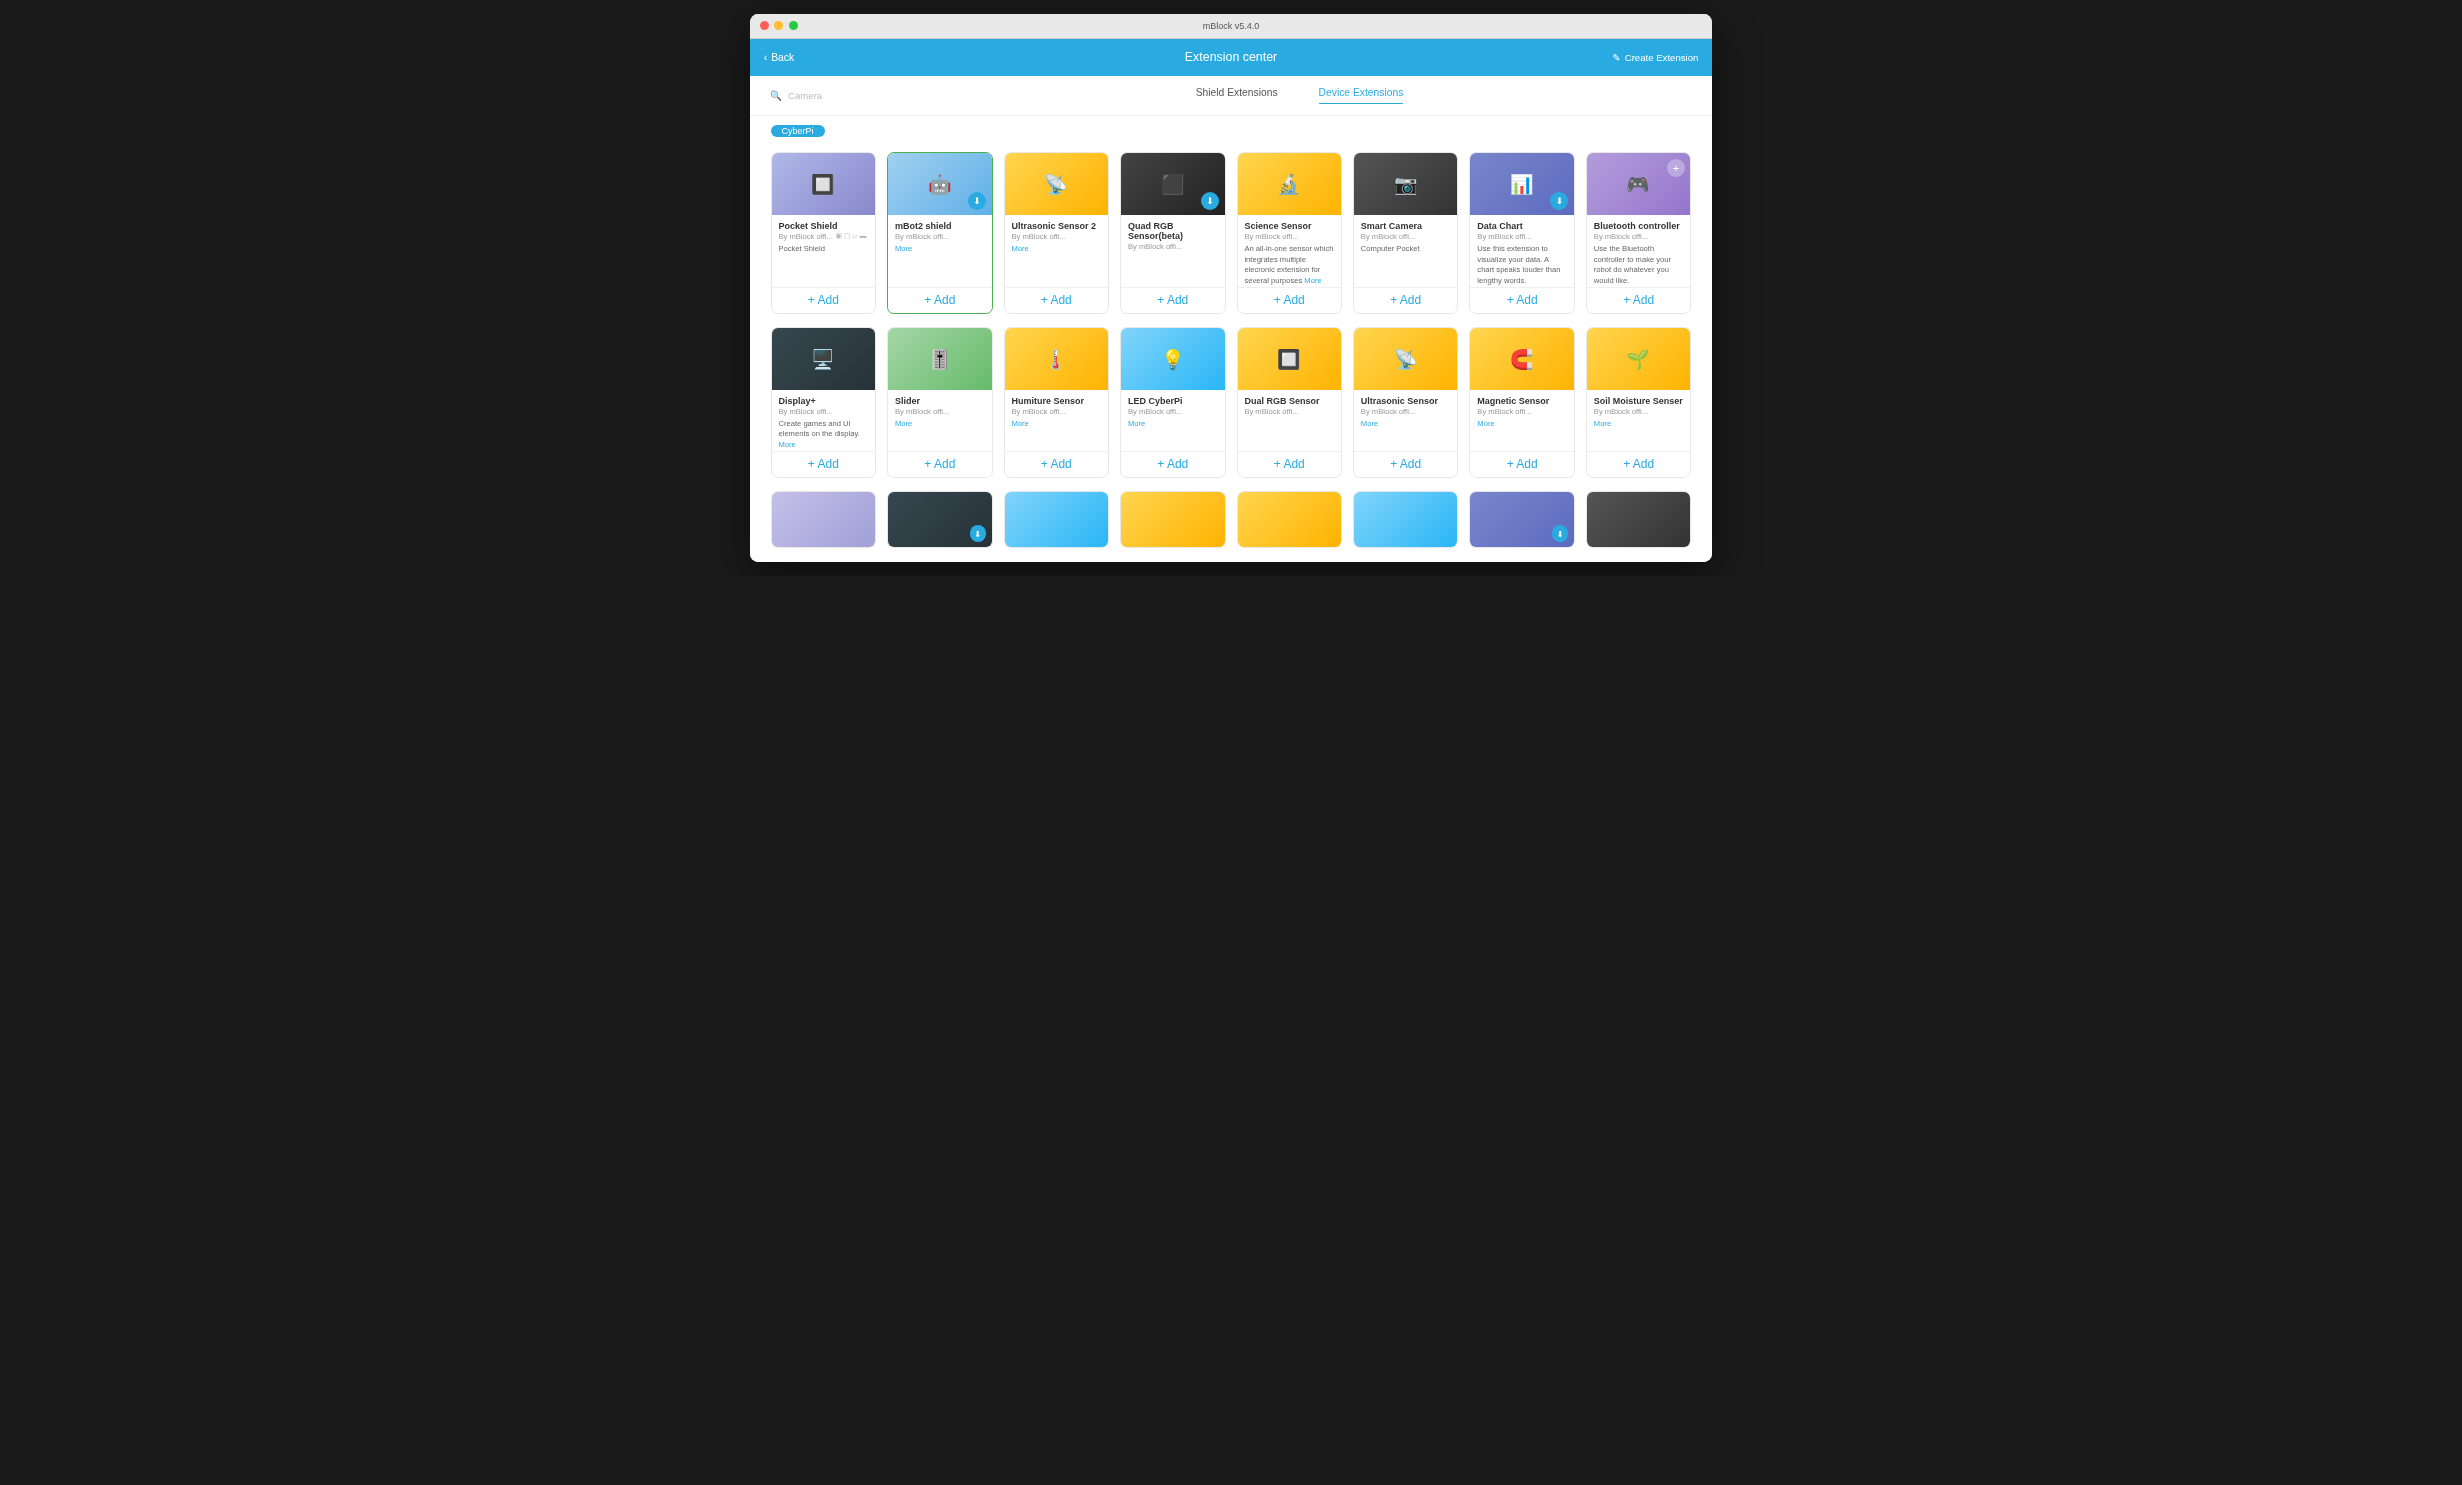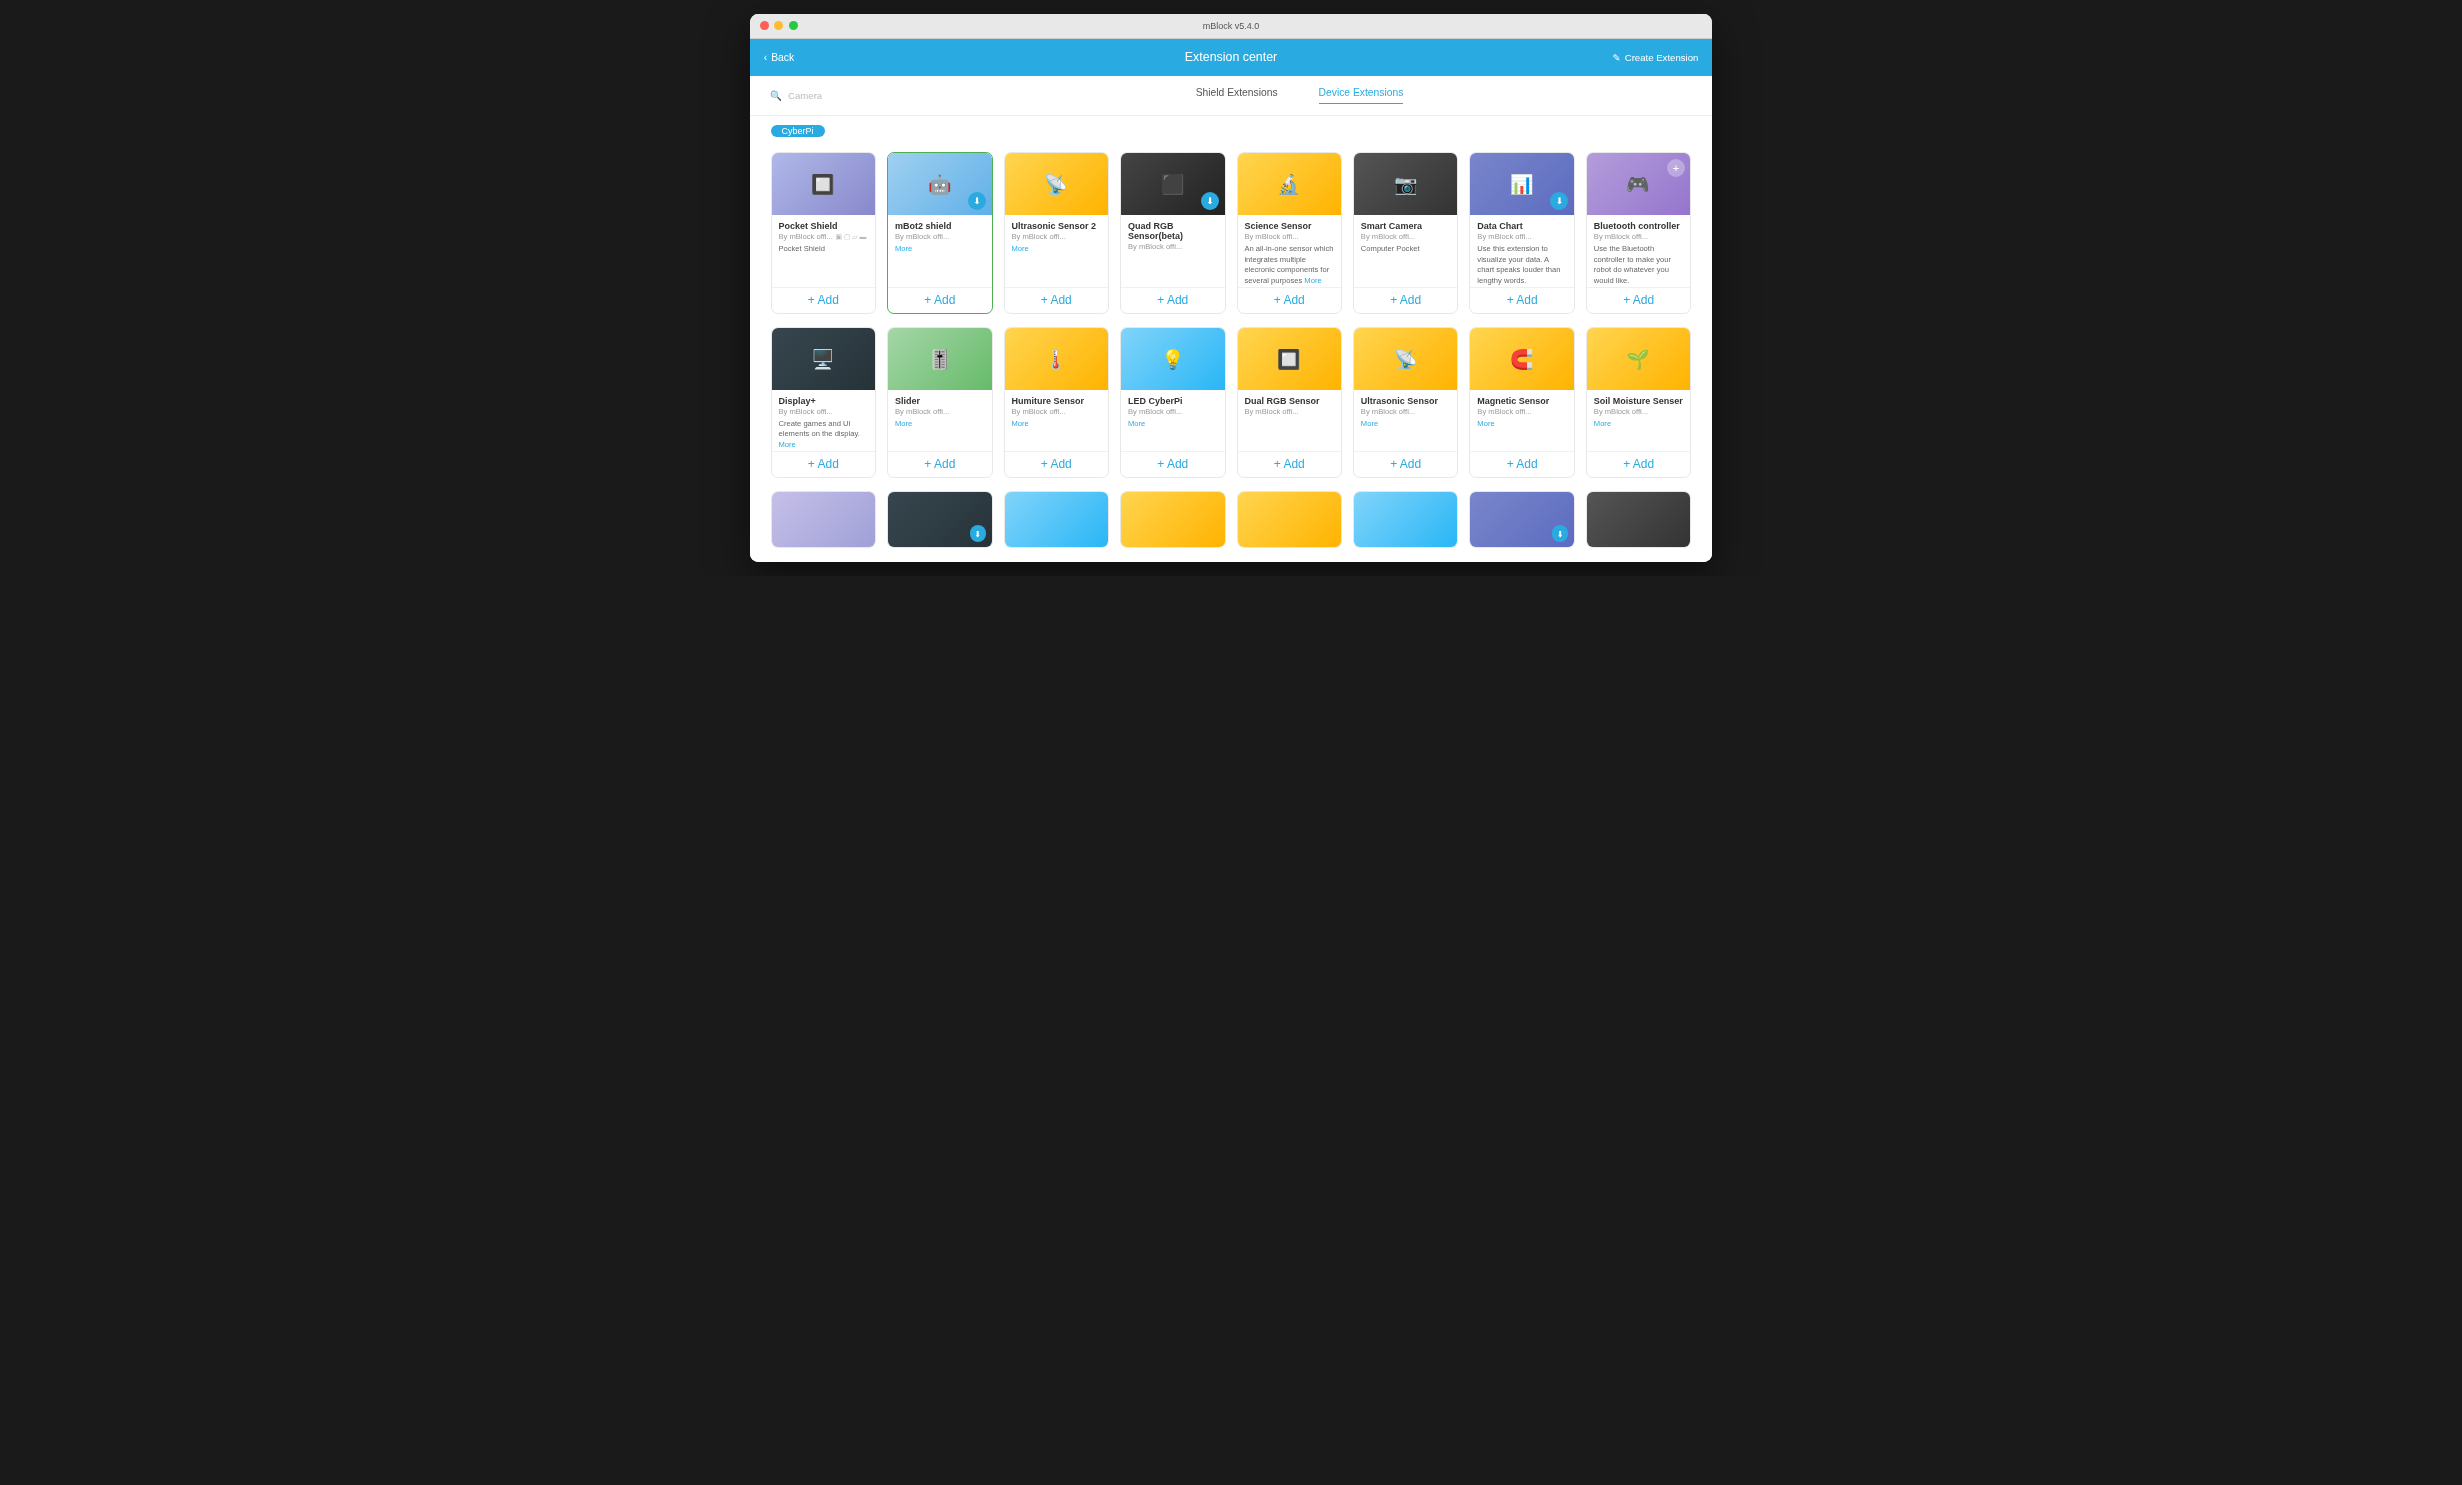--- a/index.html
+++ b/index.html
@@ -215,21 +215,21 @@
       font-size: 9px;
       font-weight: 600;
       color: #333;
       margin-bottom: 1.4px;
     }
     
     .card-author {
       font-size: 7.6px;
       color: #999;
       display: flex;
-      align-items: center;
+      align-items: flex-start;
       gap: 2.7px;
       margin-bottom: 2.7px;
     }
     
     .card-desc {
       font-size: 7.6px;
       color: #666;
       line-height: 1.4;
     }
     
@@ -394,21 +394,21 @@
       <div class="ext-card">
         <div class="card-image" style="background: linear-gradient(135deg, #ffd54f, #ffb300);">
           <span style="font-size:19px;">🔬</span>
         </div>
         <div class="card-body">
           <div class="card-title">Science Sensor</div>
           <div class="card-author">
             <span>By mBlock offi...</span>
           </div>
           <div class="card-desc">
-            <span>An all-in-one sensor which integrates multiple elecronic components for several purposes</span> <a class="card-more">More</a>
+            <span>An all-in-one sensor which integrates multiple elecronic extension for several purposes</span> <a class="card-more">More</a>
           </div>
         </div>
         <div class="card-footer">
           <button class="add-btn">+ Add</button>
         </div>
       </div>
 
       <div class="ext-card">
         <div class="card-image" style="background: linear-gradient(135deg, #555, #333);">
           <span style="font-size:19px;">📷</span>

